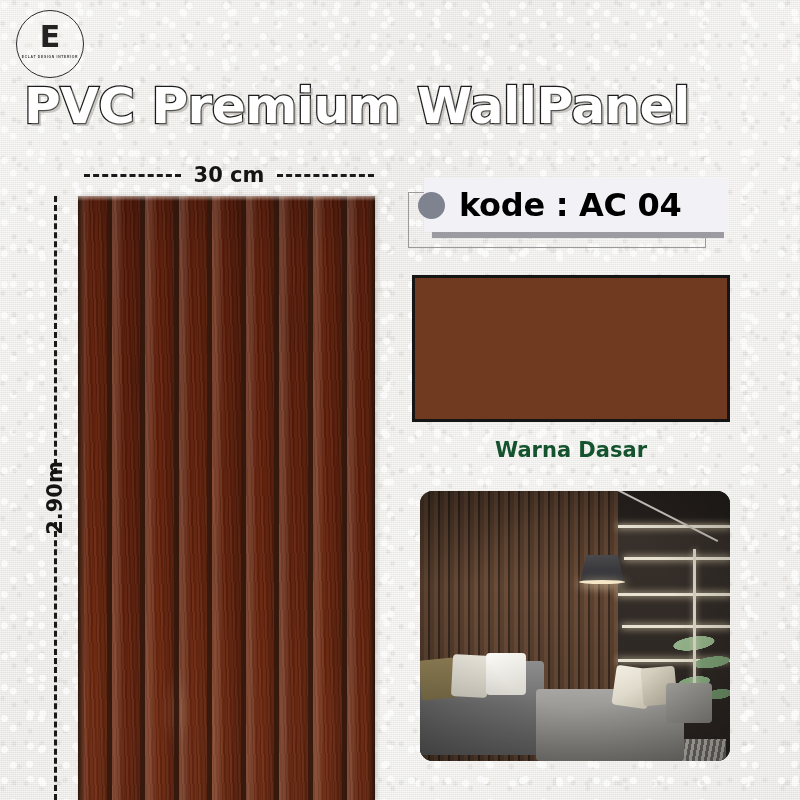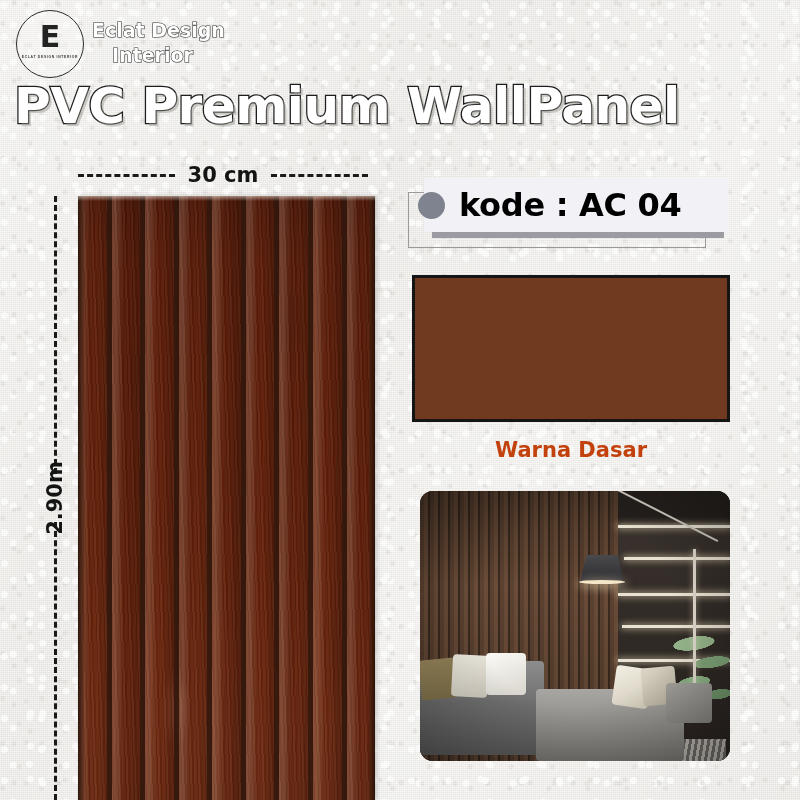--- a/index.html
+++ b/index.html
@@ -107,38 +107,38 @@
     text-shadow: 1px 1px 0 rgba(120,118,114,0.35);
   }
   .brand .line2 {
     display: block;
     margin-left: 20px;
   }
 
   
   .title {
     position: absolute;
-    left: 14px;
+    left: 24px;
     top: 78px;
     font-family: "DejaVu Sans", sans-serif;
     font-weight: 700;
     font-size: 50px;
     line-height: 56px;
     color: #ffffff;
     -webkit-text-stroke: 2.6px #1d1d1d;
     paint-order: stroke fill;
     text-shadow: 3px 3px 0 rgba(150,148,143,0.45);
     white-space: nowrap;
     letter-spacing: -0.5px;
   }
 
   
   .dim-top {
     position: absolute;
-    left: 78px;
+    left: 84px;
     top: 160px;
     width: 290px;
     height: 30px;
     display: flex;
     align-items: center;
     justify-content: space-between;
     gap: 13px;
   }
   .dash-h {
     flex: 1 1 auto;
@@ -334,21 +334,21 @@
   }
   .swatch-caption {
     position: absolute;
     left: 412px;
     top: 438px;
     width: 318px;
     text-align: center;
     font-family: "DejaVu Sans", sans-serif;
     font-weight: 700;
     font-size: 21px;
-    color: #c2410c;
+    color: #14532d;
   }
 
   
   .room {
     position: absolute;
     left: 420px;
     top: 491px;
     width: 310px;
     height: 270px;
     border-radius: 13px;
@@ -499,24 +499,20 @@
 
   <div class="bg-texture"></div>
   <div class="bg-grain"></div>
 
   <div class="logo-wrap">
     <div class="logo-circle"></div>
     <div class="logo-e">E</div>
     <div class="logo-sub">ECLAT DESIGN INTERIOR</div>
   </div>
 
-  <div class="brand">
-    <span>Eclat Design</span>
-    <span class="line2">Interior</span>
-  </div>
 
   <div class="title">PVC Premium WallPanel</div>
 
   <div class="dim-top">
     <div class="dash-h"></div>
     <div class="dim-top-label">30 cm</div>
     <div class="dash-h"></div>
   </div>
 
   <div class="dim-left">

